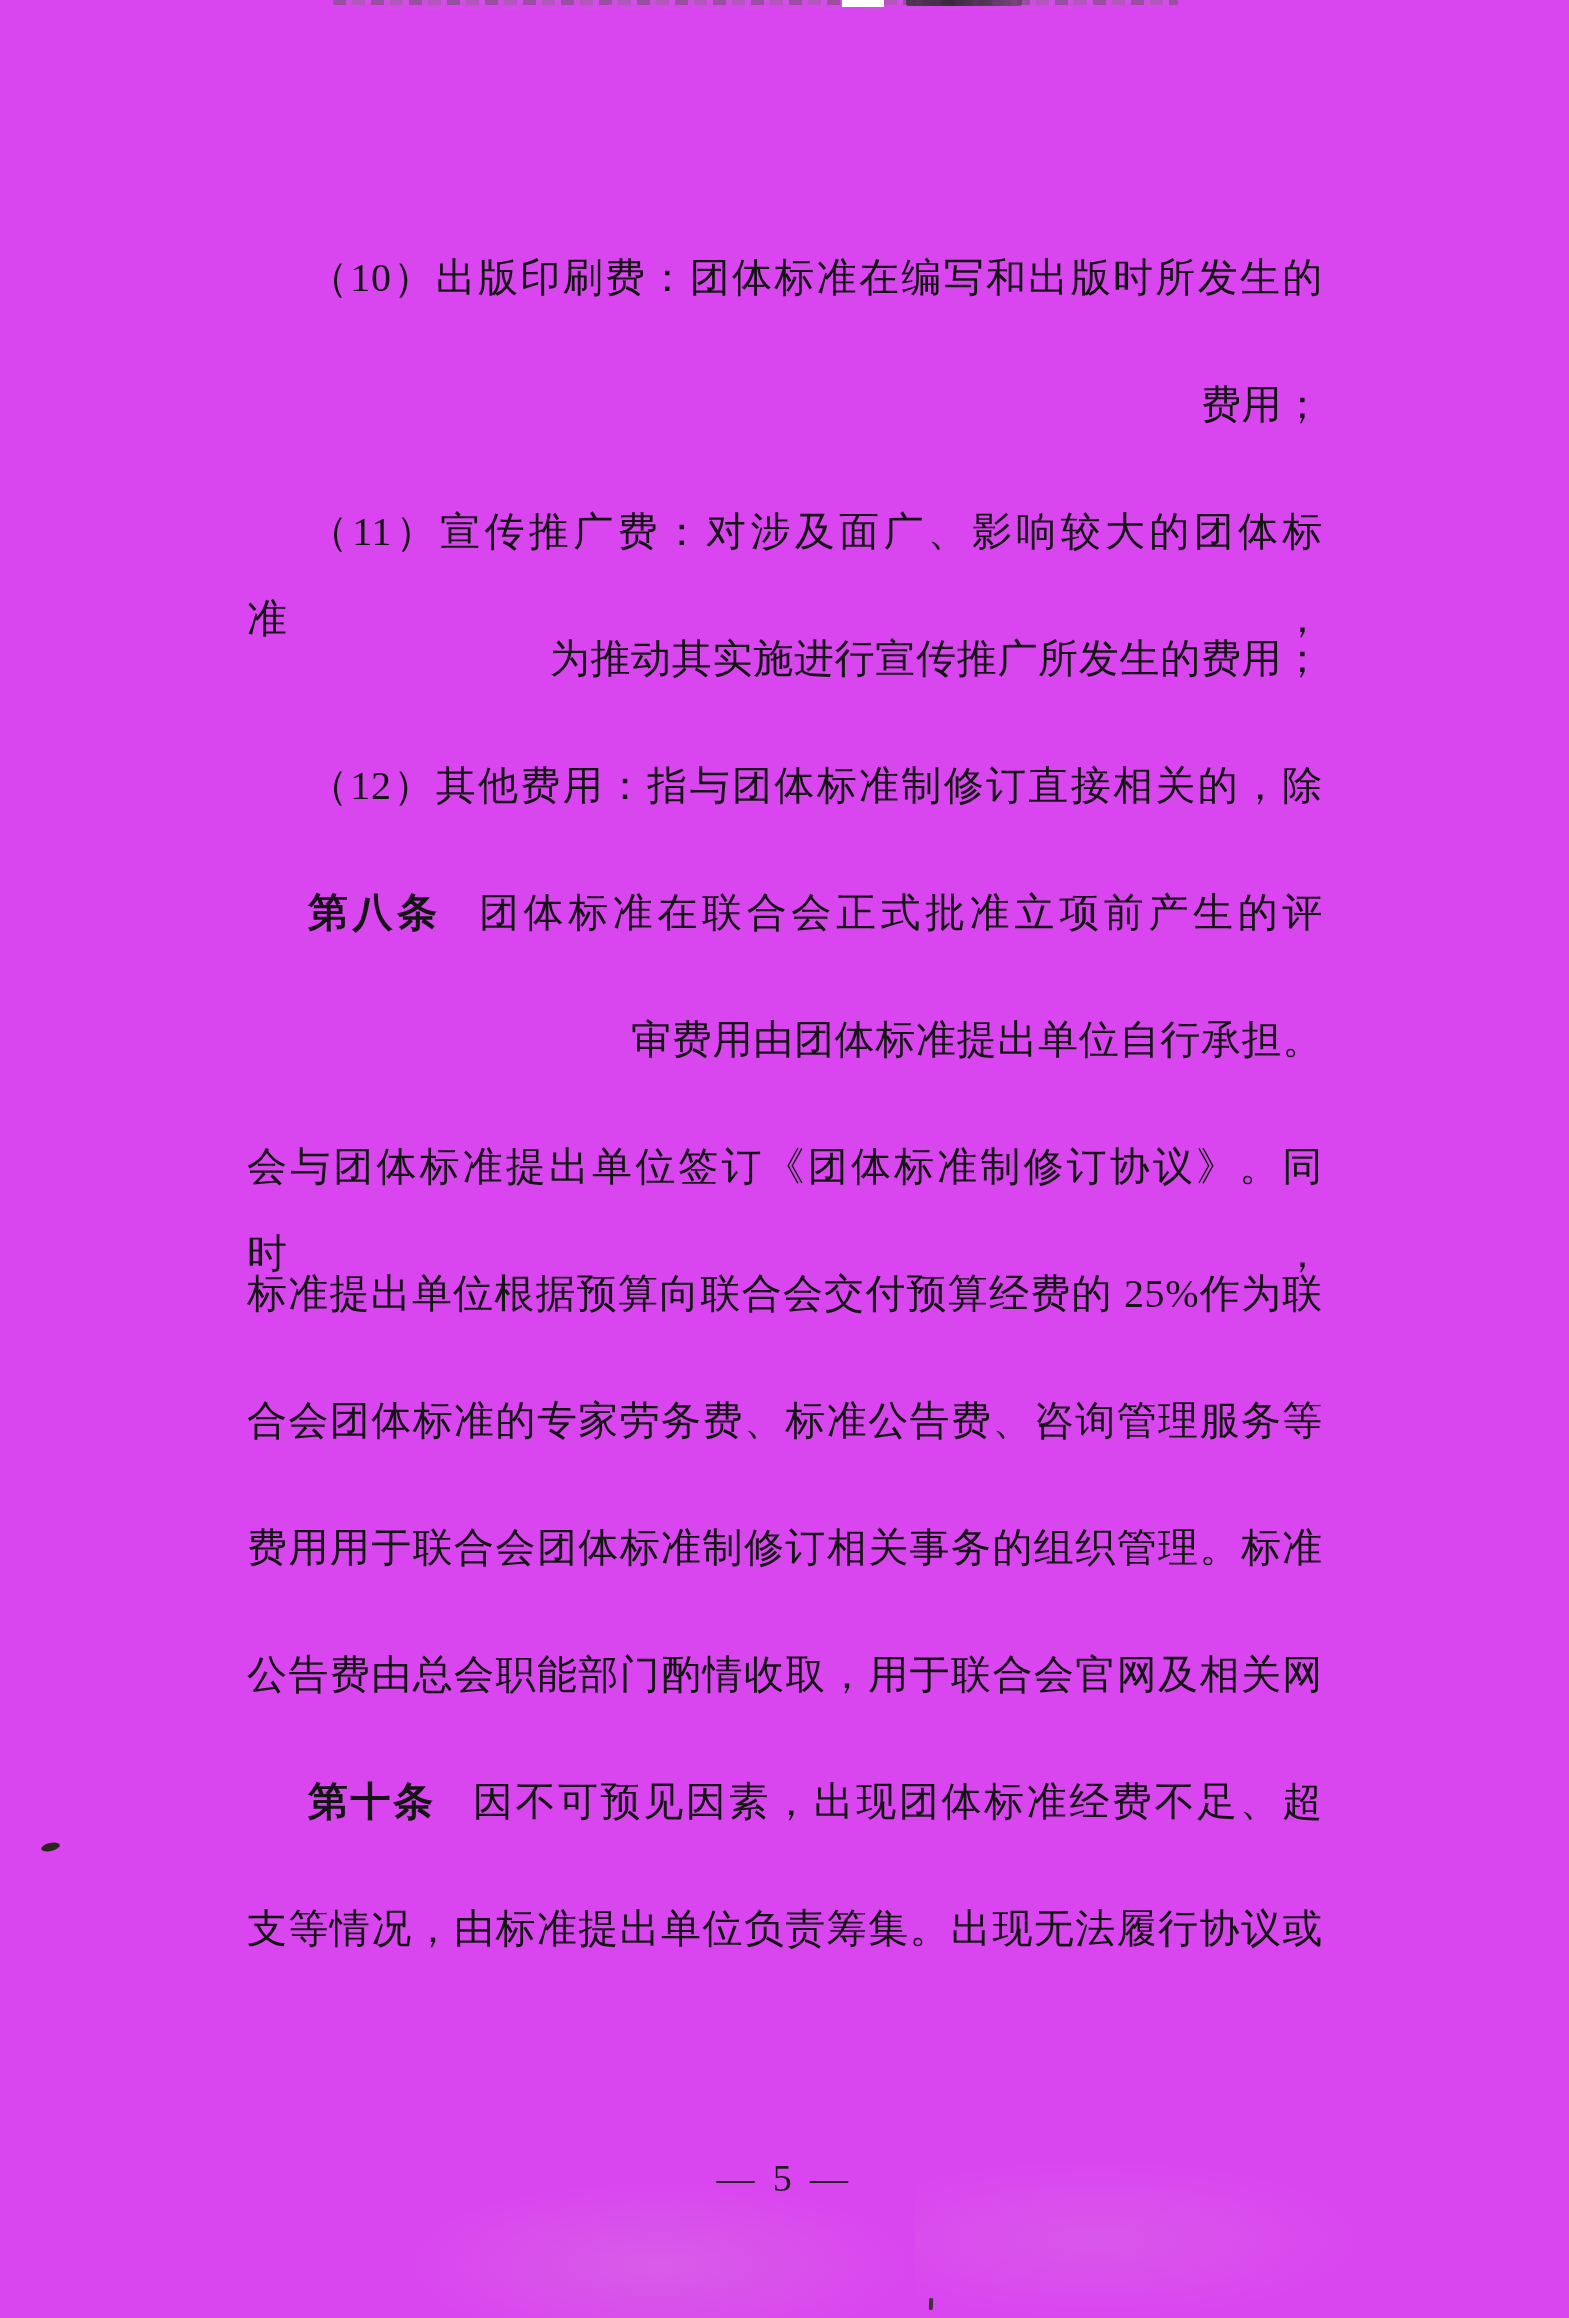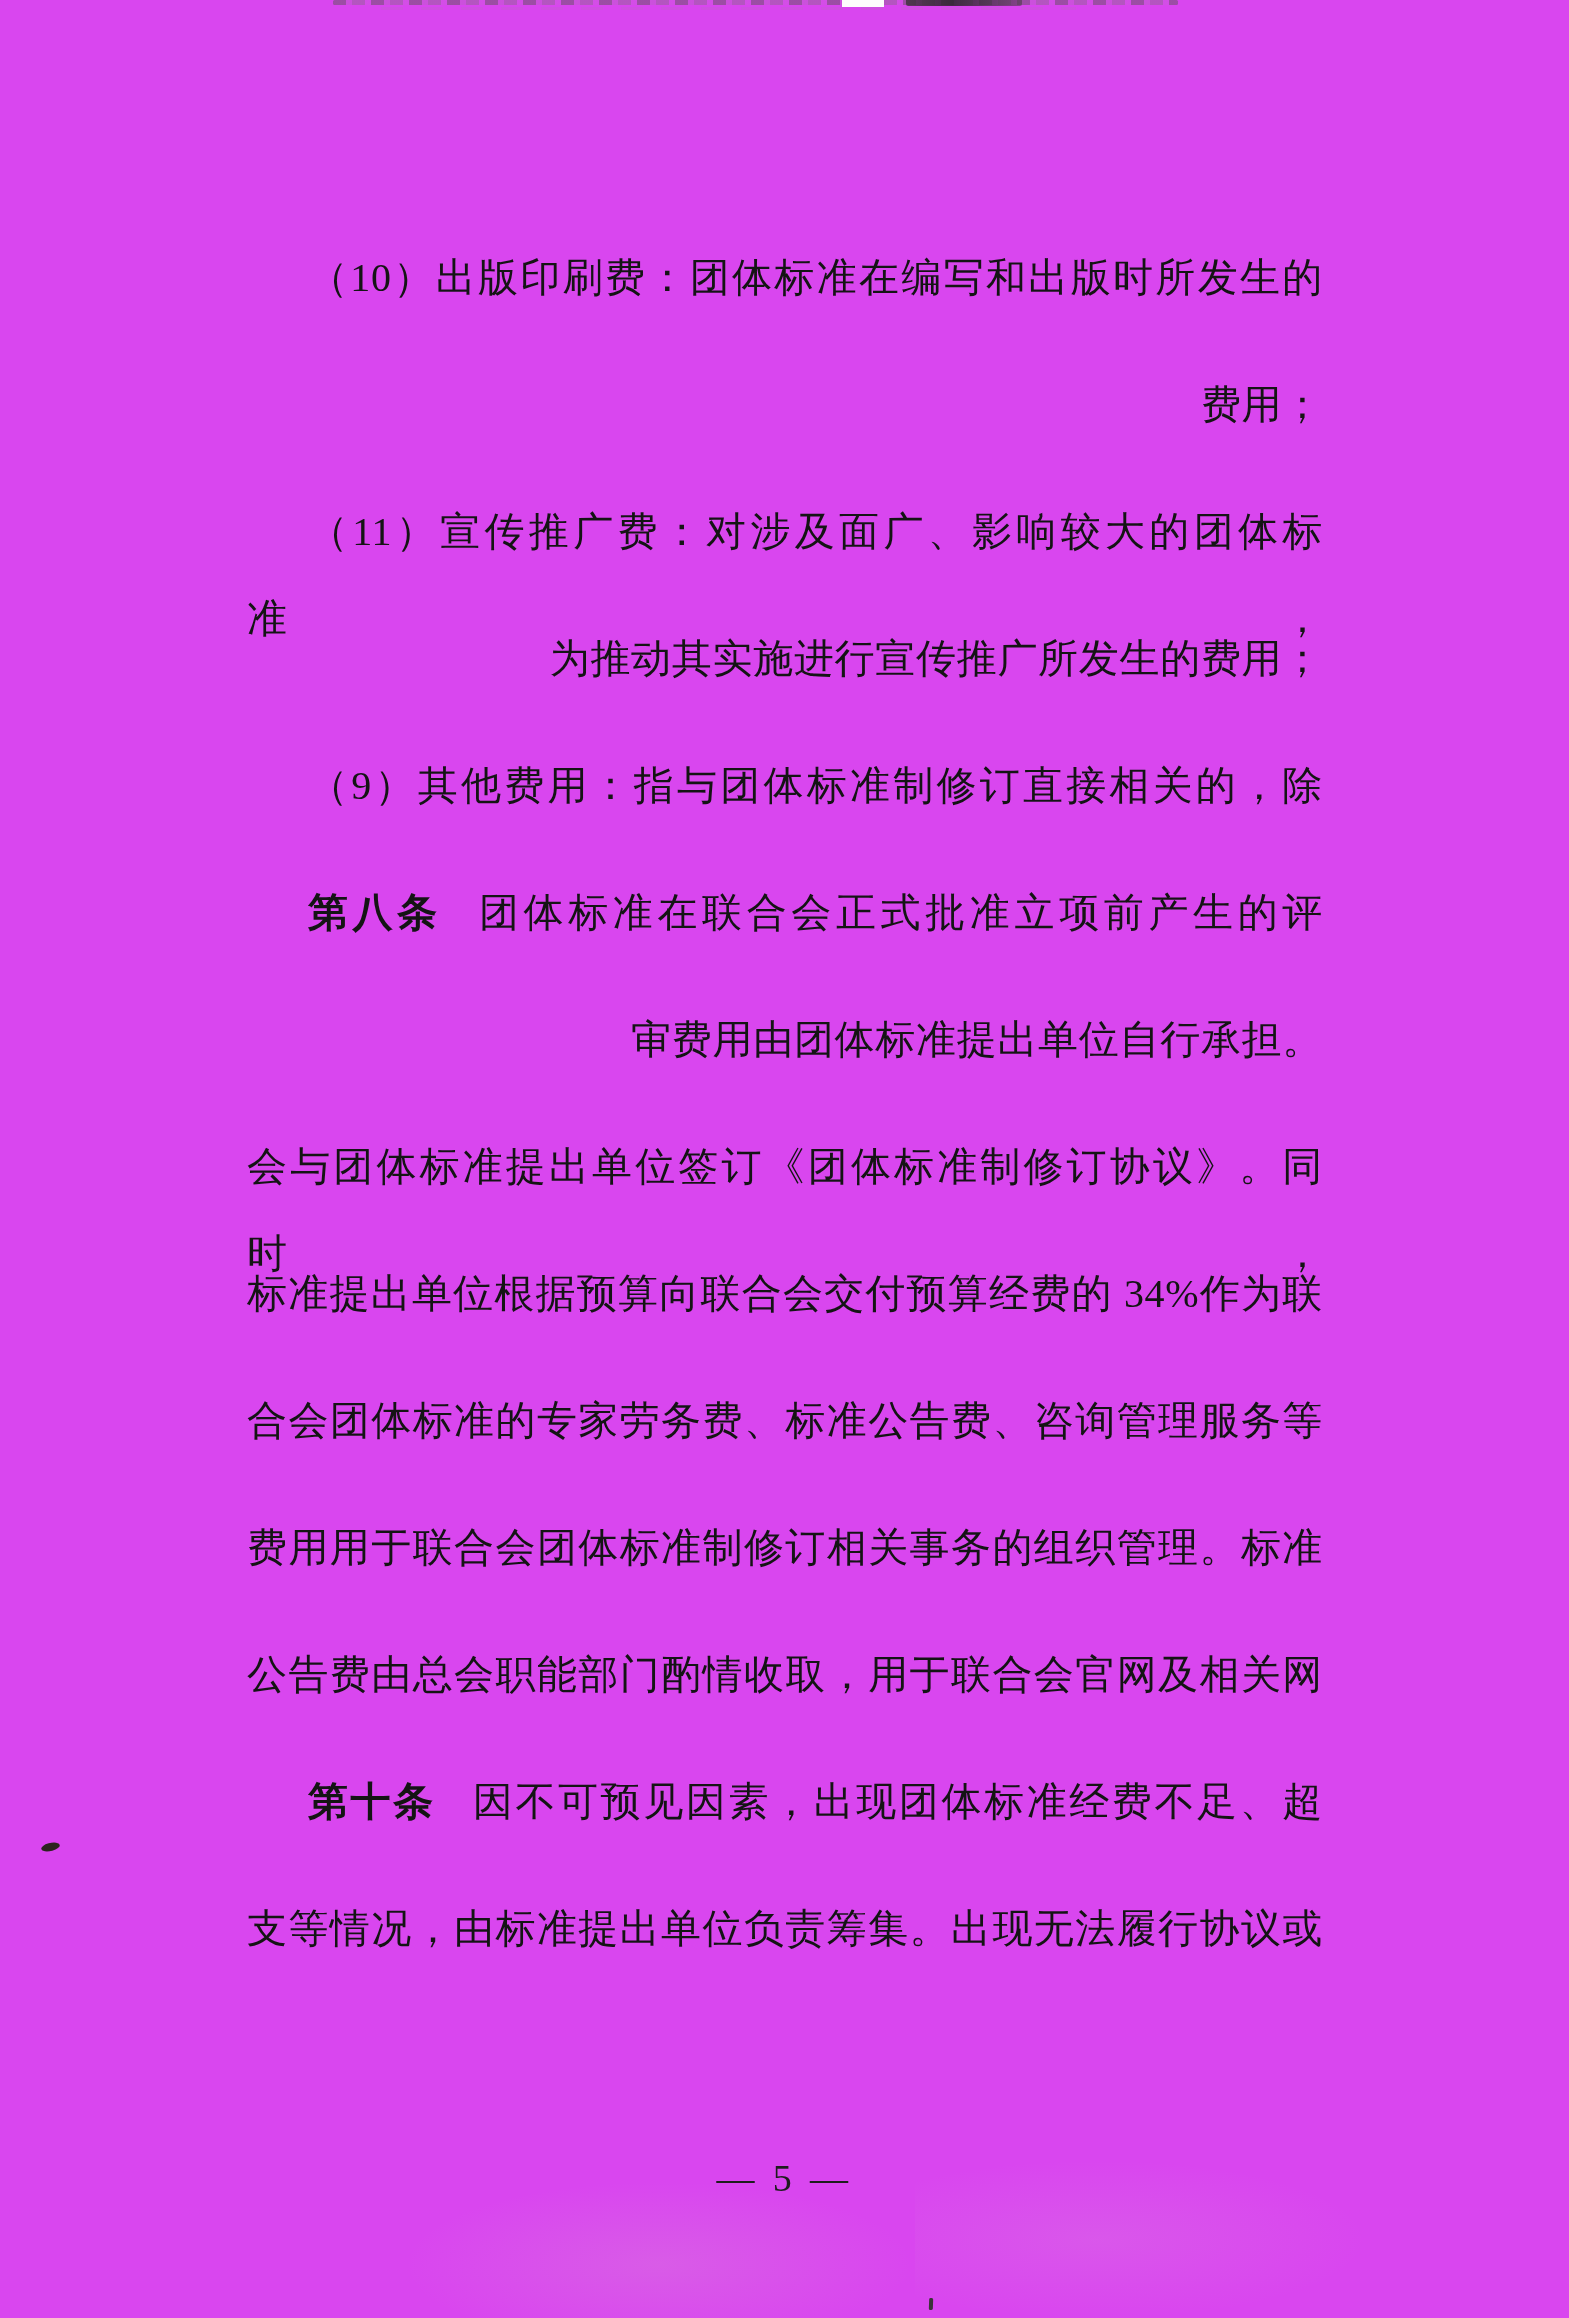--- a/index.html
+++ b/index.html
@@ -107,27 +107,27 @@
   <div class="artifact bottom-tick"></div>
   <div class="artifact smudge-a"></div>
   <div class="artifact smudge-b"></div>
 
   <div class="text-block">
 
     <p class="line indent justify">（10）出版印刷费：团体标准在编写和出版时所发生的</p>
     <p class="line">费用；</p>
     <p class="line indent justify">（11）宣传推广费：对涉及面广、影响较大的团体标准，</p>
     <p class="line">为推动其实施进行宣传推广所发生的费用；</p>
-    <p class="line indent justify">（9）其他费用：指与团体标准制修订直接相关的，除</p>
+    <p class="line indent justify">（12）其他费用：指与团体标准制修订直接相关的，除</p>
 
     <p class="line indent justify"><span class="law-label">第八条</span><span>团体标准在联合会正式批准立项前产生的评</span></p>
     <p class="line">审费用由团体标准提出单位自行承担。</p>
 
     <p class="line justify">会与团体标准提出单位签订《团体标准制修订协议》。同时，</p>
-    <p class="line justify">标准提出单位根据预算向联合会交付预算经费的 34%作为联</p>
+    <p class="line justify">标准提出单位根据预算向联合会交付预算经费的 25%作为联</p>
     <p class="line justify">合会团体标准的专家劳务费、标准公告费、咨询管理服务等</p>
     <p class="line justify">费用用于联合会团体标准制修订相关事务的组织管理。标准</p>
     <p class="line justify">公告费由总会职能部门酌情收取，用于联合会官网及相关网</p>
 
     <p class="line indent justify"><span class="law-label">第十条</span><span>因不可预见因素，出现团体标准经费不足、超</span></p>
     <p class="line justify">支等情况，由标准提出单位负责筹集。出现无法履行协议或</p>
 
   </div>
 
   <div class="page-number">— 5 —</div>

